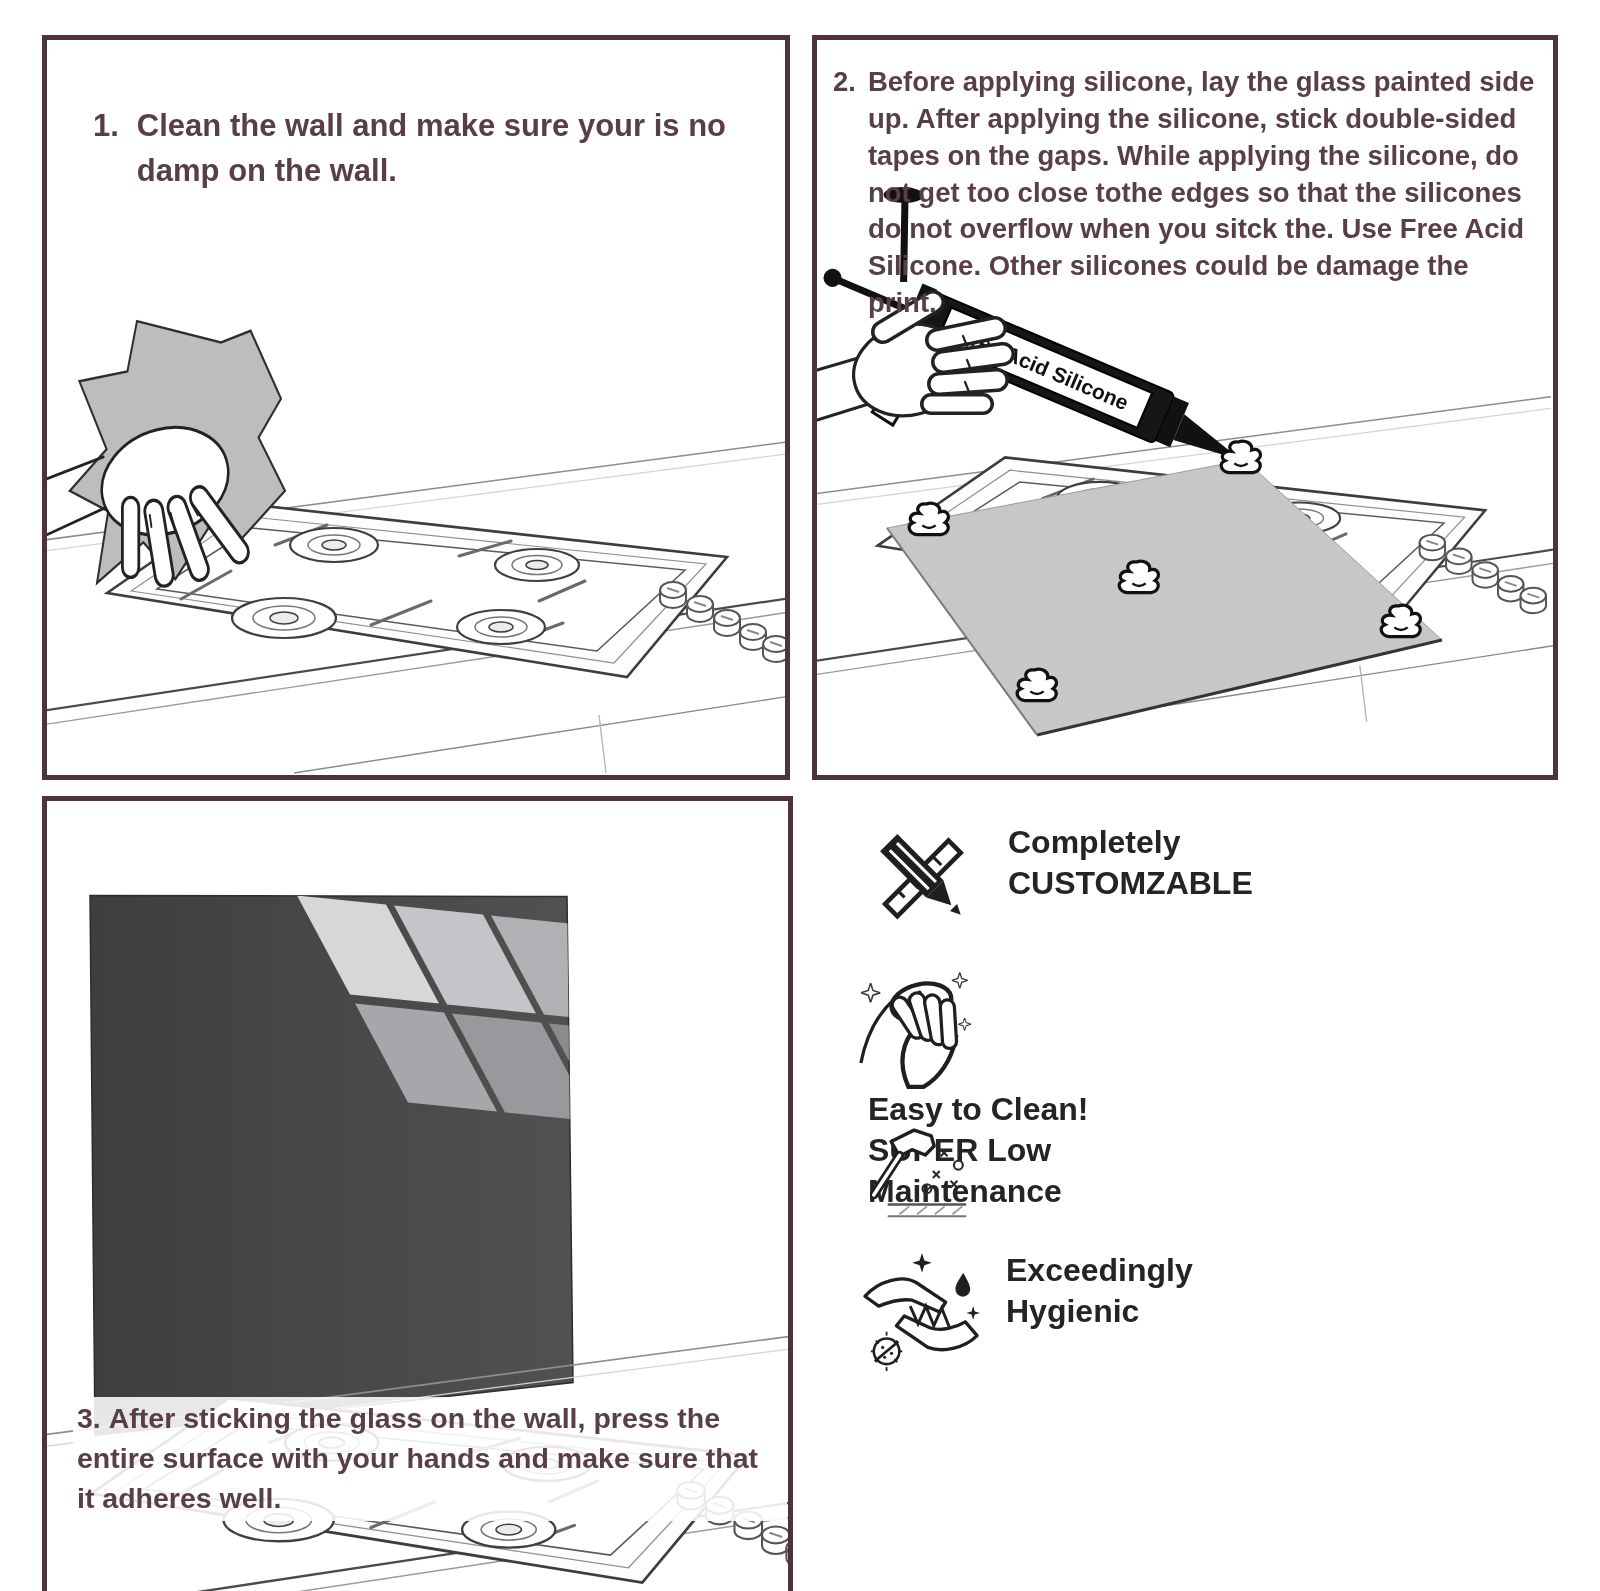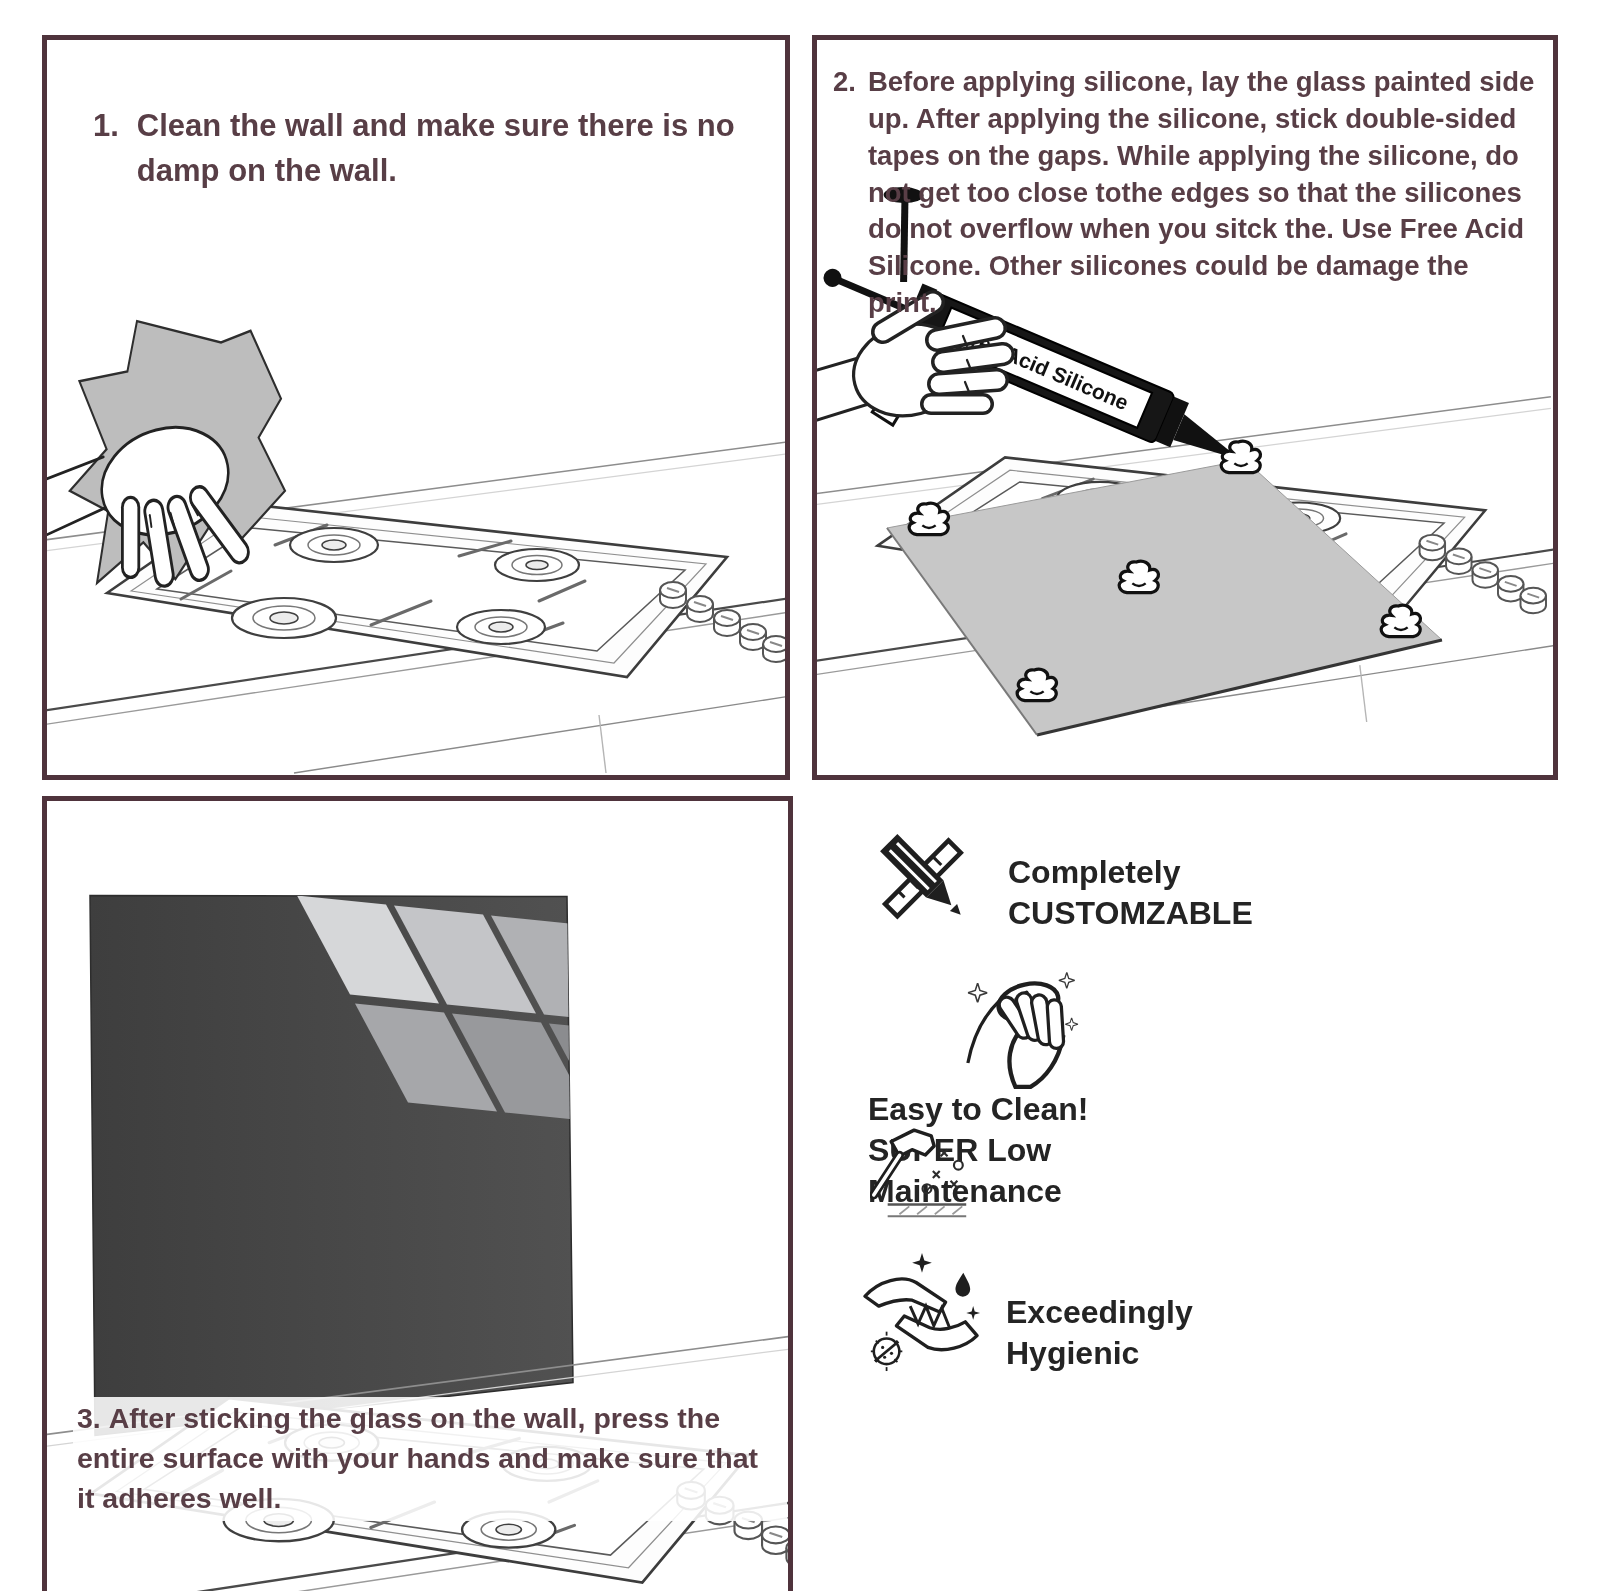--- a/index.html
+++ b/index.html
@@ -12,21 +12,21 @@
   #panel3{left:42px;top:796px;width:751px;height:918px;}
   .scene{position:absolute;left:0;top:0;width:100%;height:100%;}
   .step{position:relative;display:flex;color:#583e46;font-weight:700;}
   #panel1 .step{margin:64px 34px 0 46px;font-size:31px;line-height:1.45;gap:18px;}
   #panel2 .step{margin:24px 14px 0 16px;font-size:27.5px;line-height:1.34;gap:12px;}
   .step .num{flex:0 0 auto;}
   #step3-text{position:absolute;left:26px;top:596px;width:706px;
       font-size:28.5px;line-height:1.4;font-weight:700;color:#583e46;
       background:rgba(255,255,255,0.88);padding:2px 4px;}
   #step3-text .num{margin-right:8px;}
-  .feature{position:absolute;display:flex;align-items:flex-end;}
+  .feature{position:absolute;display:flex;align-items:flex-start;}
   .feature .icon-box{width:132px;display:flex;justify-content:center;align-items:center;flex:0 0 auto;}
   .feature .label{margin-left:18px;font-size:32px;font-weight:700;color:#242424;
                   line-height:1.28;white-space:pre-line;}
   #feat-1{left:858px;top:822px;}
   #feat-2{left:850px;top:955px;flex-direction:column;}
   #feat-3{left:858px;top:1118px;}
   #feat-4{left:856px;top:1250px;}
   #feat-5{left:852px;top:1395px;}
   svg text{font-family:"Liberation Sans",sans-serif;}
 </style>
@@ -139,21 +139,21 @@
           <g stroke="#222" stroke-width="2.4">
             <line x1="188" y1="218" x2="196" y2="230"></line>
             <line x1="162" y1="228" x2="166" y2="240"></line>
             <line x1="136" y1="230" x2="138" y2="242"></line>
           </g>
         </g>
       </g>
     </svg>
     <div class="step">
       <span class="num">1.</span>
-      <span>Clean the wall and make sure there is no damp on the wall.</span>
+      <span>Clean the wall and make sure your is no damp on the wall.</span>
     </div>
   </div>
 
   <div class="panel" id="panel2">
     <svg class="scene" viewBox="0 0 736 735">
       <g transform="translate(-6,292) scale(0.98)">
         <use href="#stove" width="760" height="400"></use>
       </g>
 
       <polygon points="428,420 625,600 220,695 70,488" fill="#c7c7c7" stroke="#9b9b9b" stroke-width="1"></polygon>

